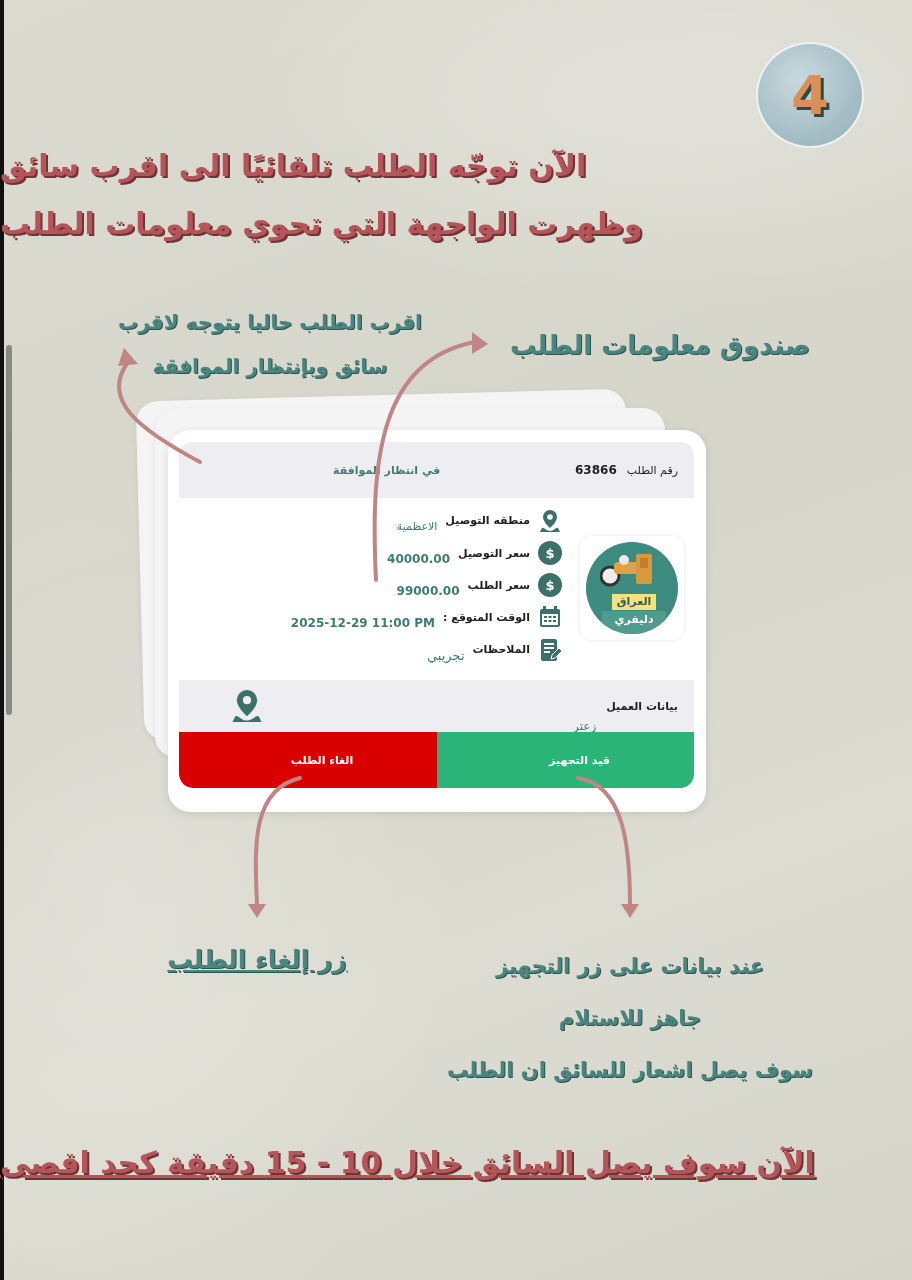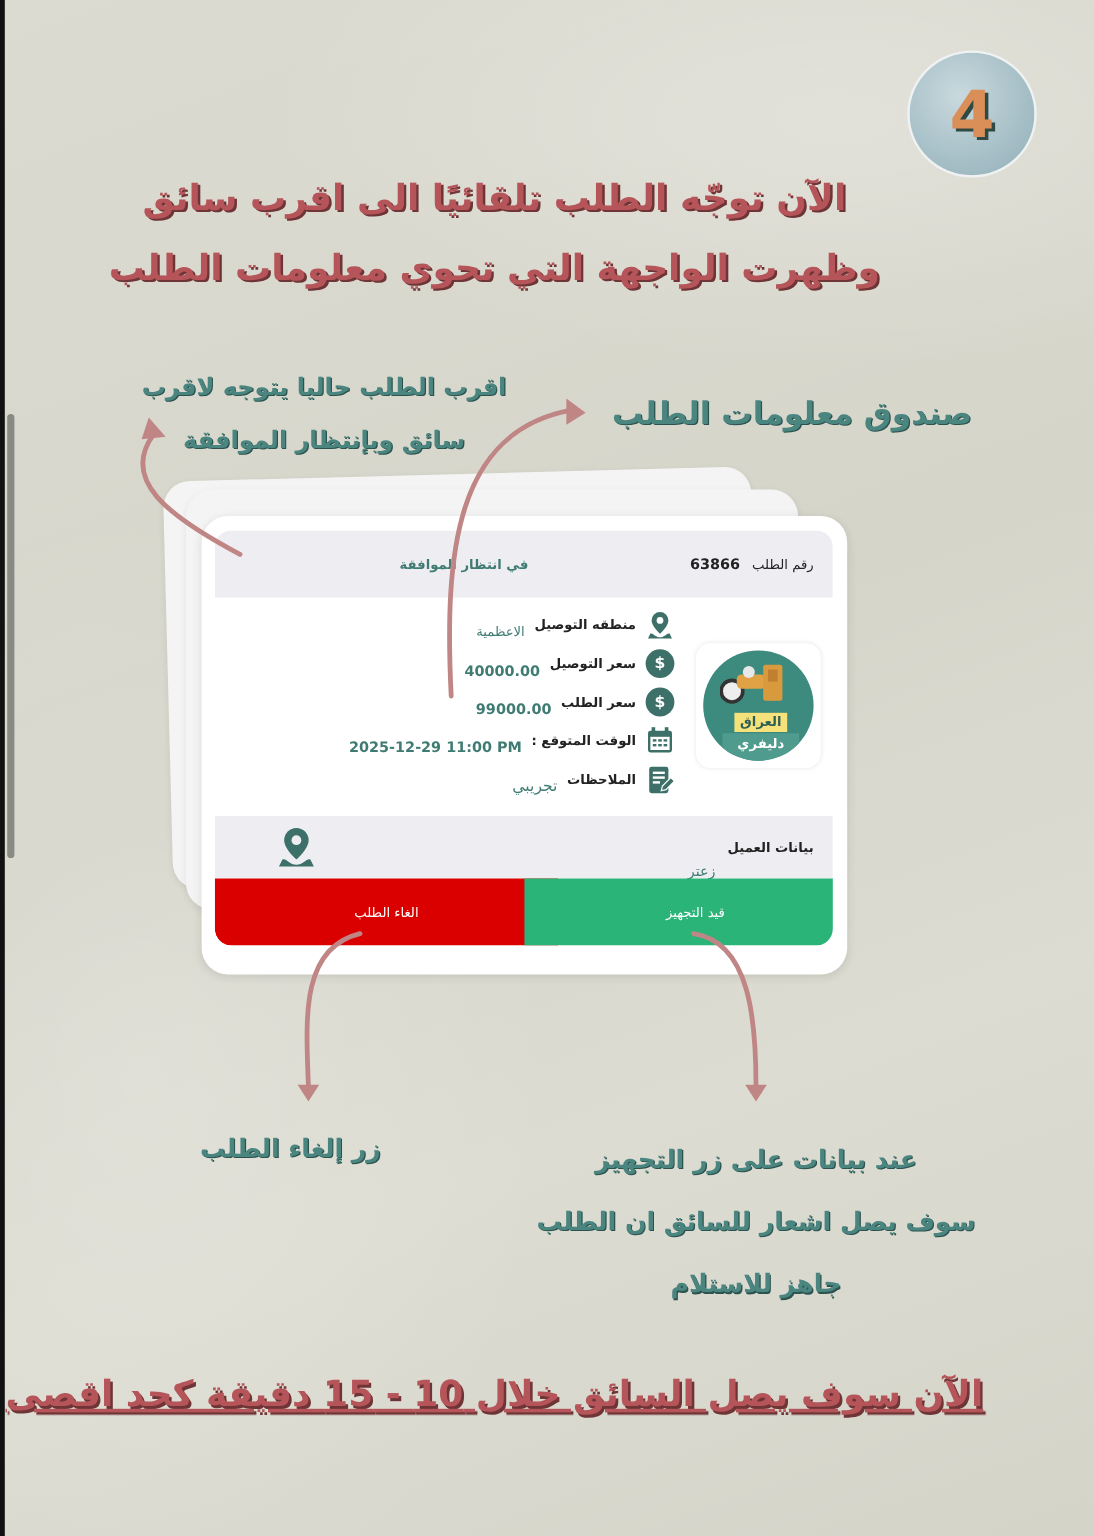--- a/index.html
+++ b/index.html
@@ -26,34 +26,34 @@
     border-radius: 50%;
     background: radial-gradient(circle at 40% 35%, #c9d9de, #a6bfc7 60%, #93aeb8);
     border: 2px solid #eef2f2;
     display: flex; align-items: center; justify-content: center;
   }
   .step-badge span {
     font-family: "DejaVu Sans", sans-serif; font-weight: bold; font-size: 54px;
     color: #d98f57; text-shadow: 3px 3px 0 #2f4a45;
   }
   .title {
-    position: absolute; left: 0; width: 824px; text-align: center;
+    position: absolute; left: 0; width: 824px; text-align: left;
     font-family: "DejaVu Sans", sans-serif; font-weight: bold;
     color: #b5555a; text-shadow: 2px 2px 0 #6e3436;
     direction: rtl;
   }
   .t1 { top: 148px; font-size: 30px; }
   .t2 { top: 206px; font-size: 30px; }
   .teal {
     position: absolute; font-family: "DejaVu Sans", sans-serif; font-weight: bold;
     color: #4a8580; text-shadow: 1px 1px 0 #2c524e; direction: rtl; text-align: center;
   }
   .status-note { left: 110px; top: 300px; width: 320px; font-size: 20px; line-height: 44px; }
   .box-note { left: 505px; top: 330px; width: 310px; font-size: 26px; }
-  .cancel-note { left: 152px; top: 945px; width: 180px; font-size: 21px; }
+  .cancel-note { left: 167px; top: 945px; width: 180px; font-size: 25px; text-decoration: underline; }
   .prep-note { left: 440px; top: 940px; width: 380px; font-size: 21px; line-height: 52px; }
   .bottom-title { top: 1145px; font-size: 30px; text-decoration: underline; }
 
   .card-shadow {
     position: absolute; background: #f4f4f4; border-radius: 22px;
     box-shadow: 0 2px 6px rgba(0,0,0,0.08);
   }
   .cs1 { left: 140px; top: 395px; width: 490px; height: 340px; transform: rotate(-1.5deg); }
   .cs2 { left: 155px; top: 408px; width: 510px; height: 350px; }
   .card {
@@ -93,21 +93,21 @@
   .row .val { color: #3f7b72; font-weight: bold; font-size: 12px; direction: ltr; margin-top: 12px; }
   .row .val.small { font-size: 11px; font-weight: normal; }
   .coin { width: 24px; height: 24px; border-radius: 50%; background: #3d7068; color: #fff; font-size: 13px; font-weight: bold; display: flex; align-items: center; justify-content: center; }
   .customer {
     position: absolute; left: 0; top: 238px; width: 515px; height: 52px; background: #eeedf2;
     direction: rtl; display: flex; align-items: center; padding-right: 16px; gap: 10px; font-size: 11px;
   }
   .customer .lbl { font-weight: bold; color: #222; }
   .customer .val { color: #3f7b72; font-size: 12px; margin-top: 40px; }
   .customer .pin { position: absolute; left: 52px; top: 8px; }
-  .btn { position: absolute; top: 290px; height: 56px; width: 286px; border: none; color: #fff; font-size: 11px; font-weight: normal; display: flex; align-items: center; justify-content: center; cursor: pointer; font-family: "DejaVu Sans", sans-serif; }
+  .btn { position: absolute; top: 290px; height: 56px; width: 286px; border: none; color: #fff; font-size: 11px; font-weight: bold; display: flex; align-items: center; justify-content: center; cursor: pointer; font-family: "DejaVu Sans", sans-serif; }
   .btn-cancel { left: 0; background: #db0000; border-bottom-left-radius: 14px; }
   .btn-prep { left: 257.5px; background: #2bb477; border-bottom-right-radius: 14px; }
   .arrows { position: absolute; left: 0; top: 0; width: 912px; height: 1280px; pointer-events: none; }
 </style>
 </head>
 <body>
 
 <div class="bg-swoosh"></div>
 <div class="frame-left"></div>
 <div class="scrollbar"></div>
@@ -243,17 +243,17 @@
     <polygon points="118,366 138,364 124,348"></polygon>
     <polygon points="472,332 488,344 472,354"></polygon>
     <polygon points="248,904 266,904 257,918"></polygon>
     <polygon points="621,904 639,904 630,918"></polygon>
   </g>
 </svg>
 
 <div class="teal cancel-note">زر إلغاء الطلب</div>
 <div class="teal prep-note">
   <div>عند بيانات على زر التجهيز</div>
+  <div>جاهز للاستلام</div>
   <div>سوف يصل اشعار للسائق ان الطلب</div>
-  <div>جاهز للاستلام</div>
 </div>
 
 <div class="title bottom-title">الآن سوف يصل السائق خلال 10 - 15 دقيقة كحد اقصى</div>
 
 </body></html>

